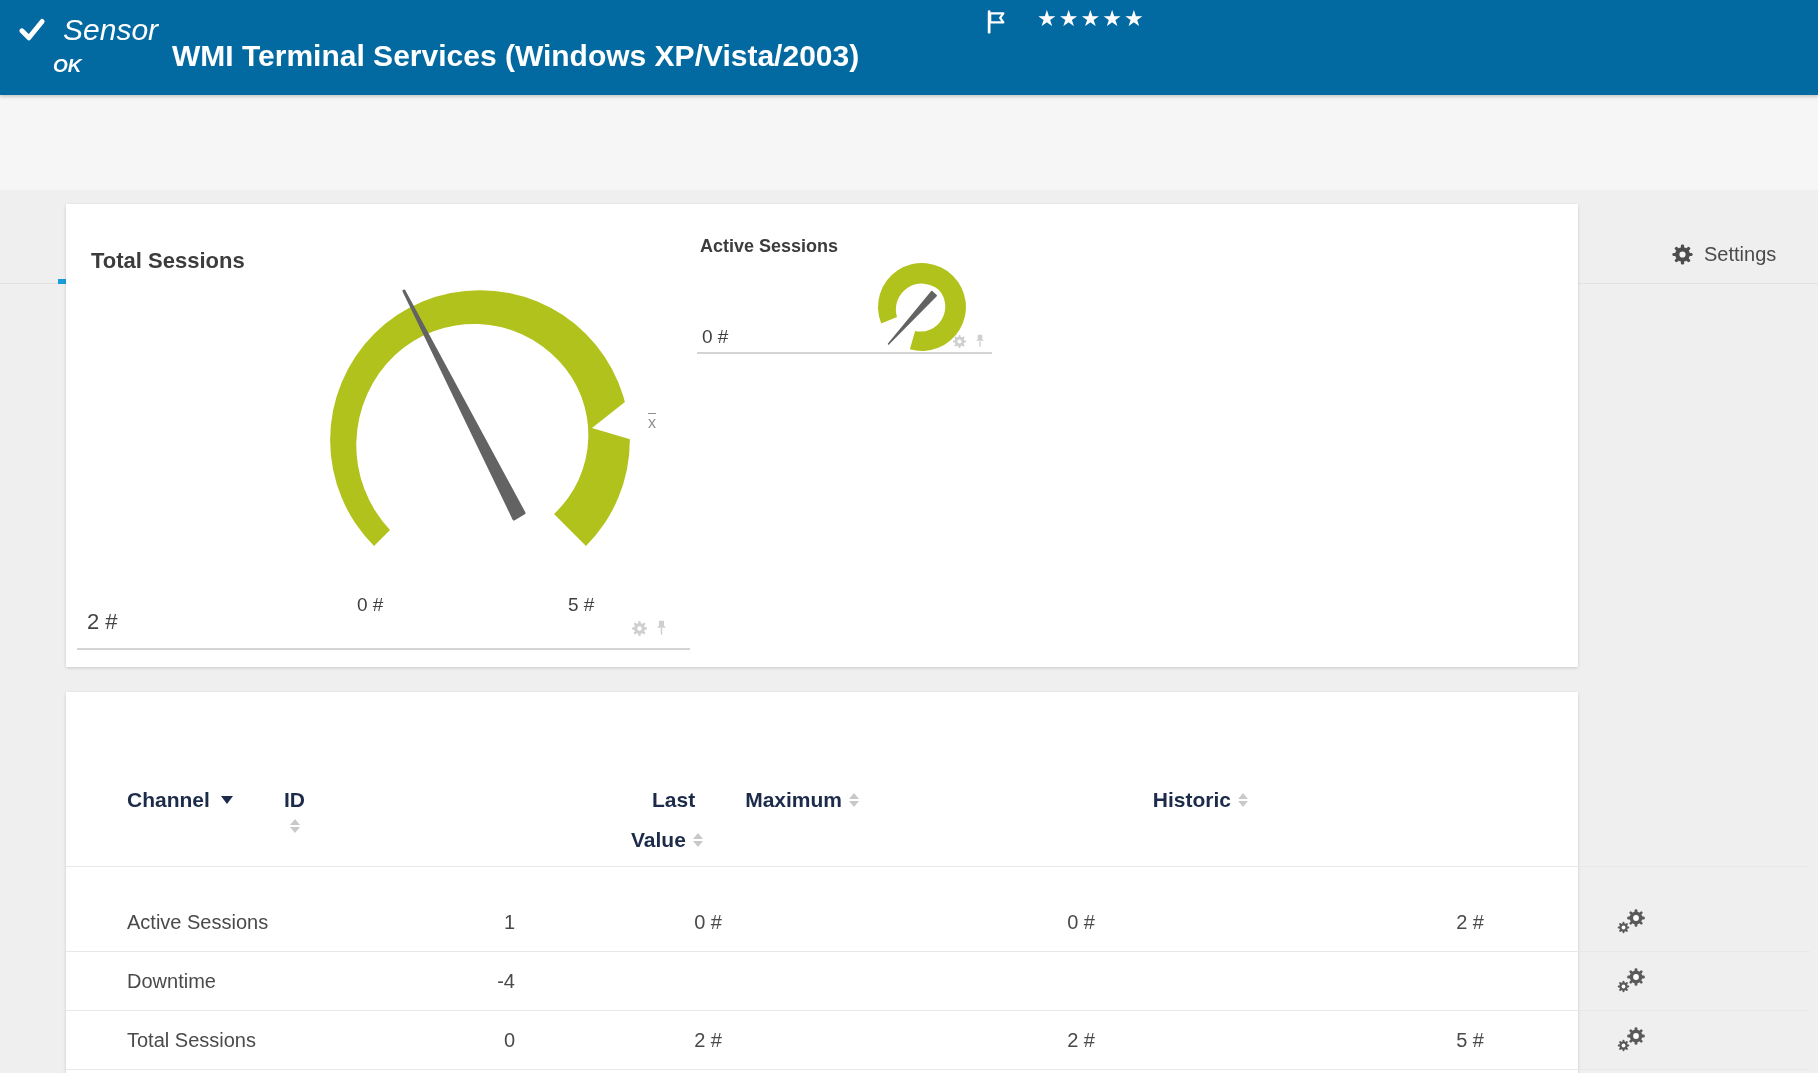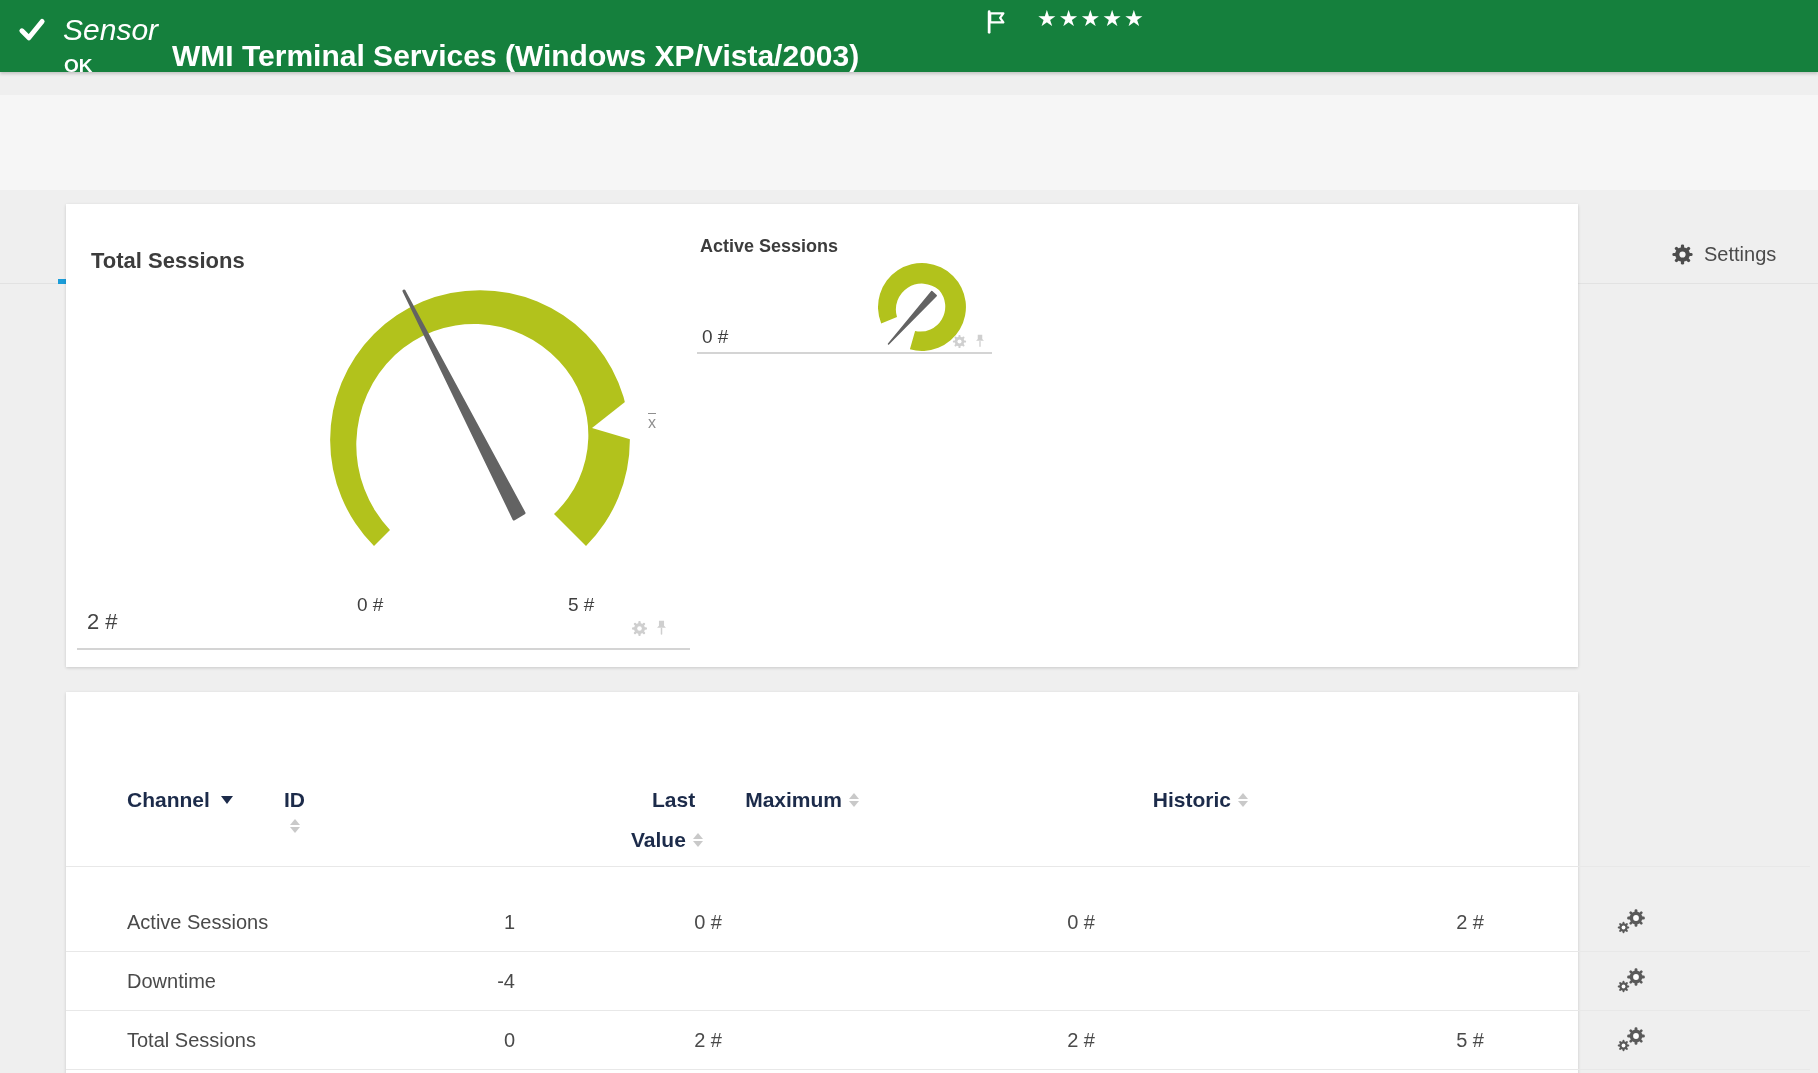--- a/index.html
+++ b/index.html
@@ -1,29 +1,29 @@
 <!DOCTYPE html>
 <html><head>
 <meta charset="utf-8">
 <style>
   html,body{margin:0;padding:0;}
   body{width:1818px;height:1073px;overflow:hidden;background:#efefef;
        font-family:"Liberation Sans",sans-serif;-webkit-font-smoothing:antialiased;}
   .screen{position:relative;width:1818px;height:1073px;}
 
   
-  .statusbar{position:absolute;left:0;top:0;width:1818px;height:72px;
-             background:#15803d;color:#fff;box-shadow:0 2px 3px rgba(0,0,0,.18);z-index:5;}
+  .statusbar{position:absolute;left:0;top:0;width:1818px;height:95px;
+             background:#0369a1;color:#fff;box-shadow:0 2px 3px rgba(0,0,0,.18);z-index:5;}
   .check-ic{position:absolute;left:18px;top:16px;}
   .kind{position:absolute;left:63px;top:13px;font-style:italic;font-size:30px;}
   .sensor-title{position:absolute;left:172px;top:11px;font-size:30px;font-weight:700;white-space:nowrap;margin-top:28px;}
   .flag-ic{position:absolute;left:985px;top:10px;}
   .stars{position:absolute;left:1037px;top:6px;font-family:"DejaVu Sans",sans-serif;
          font-size:22px;letter-spacing:2px;}
-  .status-ok{position:absolute;left:64px;top:55px;font-size:19px;font-weight:600;}
+  .status-ok{position:absolute;left:53px;top:55px;font-size:19px;font-weight:600;font-style:italic;}
 
   
   .tabstrip{position:absolute;left:0;top:95px;width:1818px;height:95px;background:#f6f6f6;}
   .tab-hairline{position:absolute;left:0;top:188px;width:1818px;height:1px;background:#e2e2e2;}
   .tab{position:absolute;top:142px;height:34px;display:flex;align-items:center;gap:10px;
        font-size:20px;color:#4a4a4a;cursor:pointer;white-space:nowrap;}
   .tab .num{font-weight:700;color:#333;}
   .tab-underline{position:absolute;left:58px;top:184px;width:246px;height:5px;background:#1b9dd9;}
   .tab.active{color:#3a3a3a;font-weight:700;}
 

